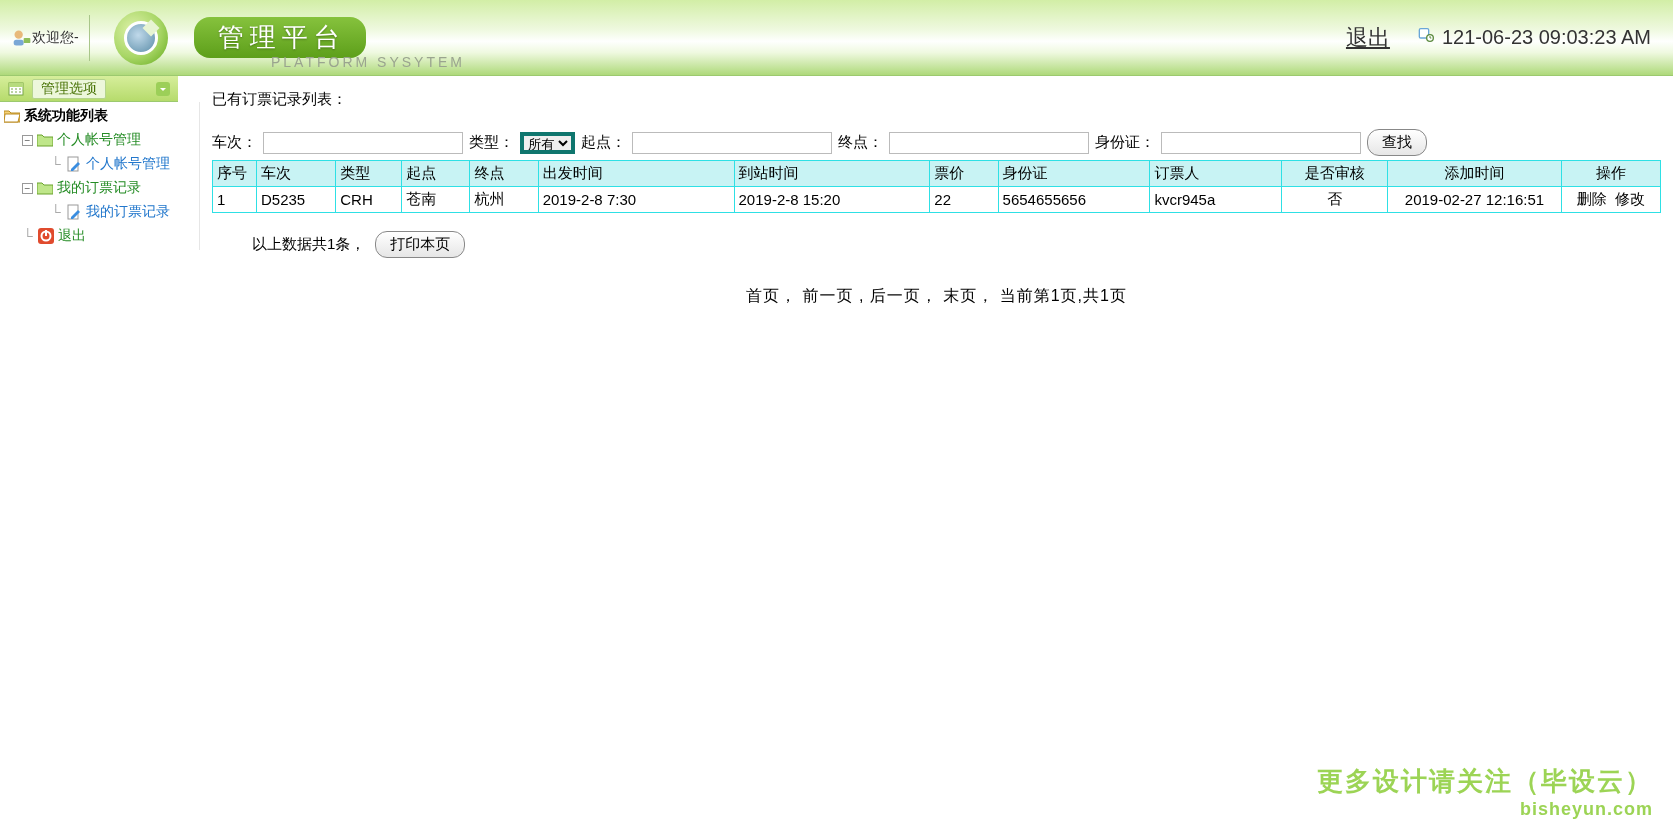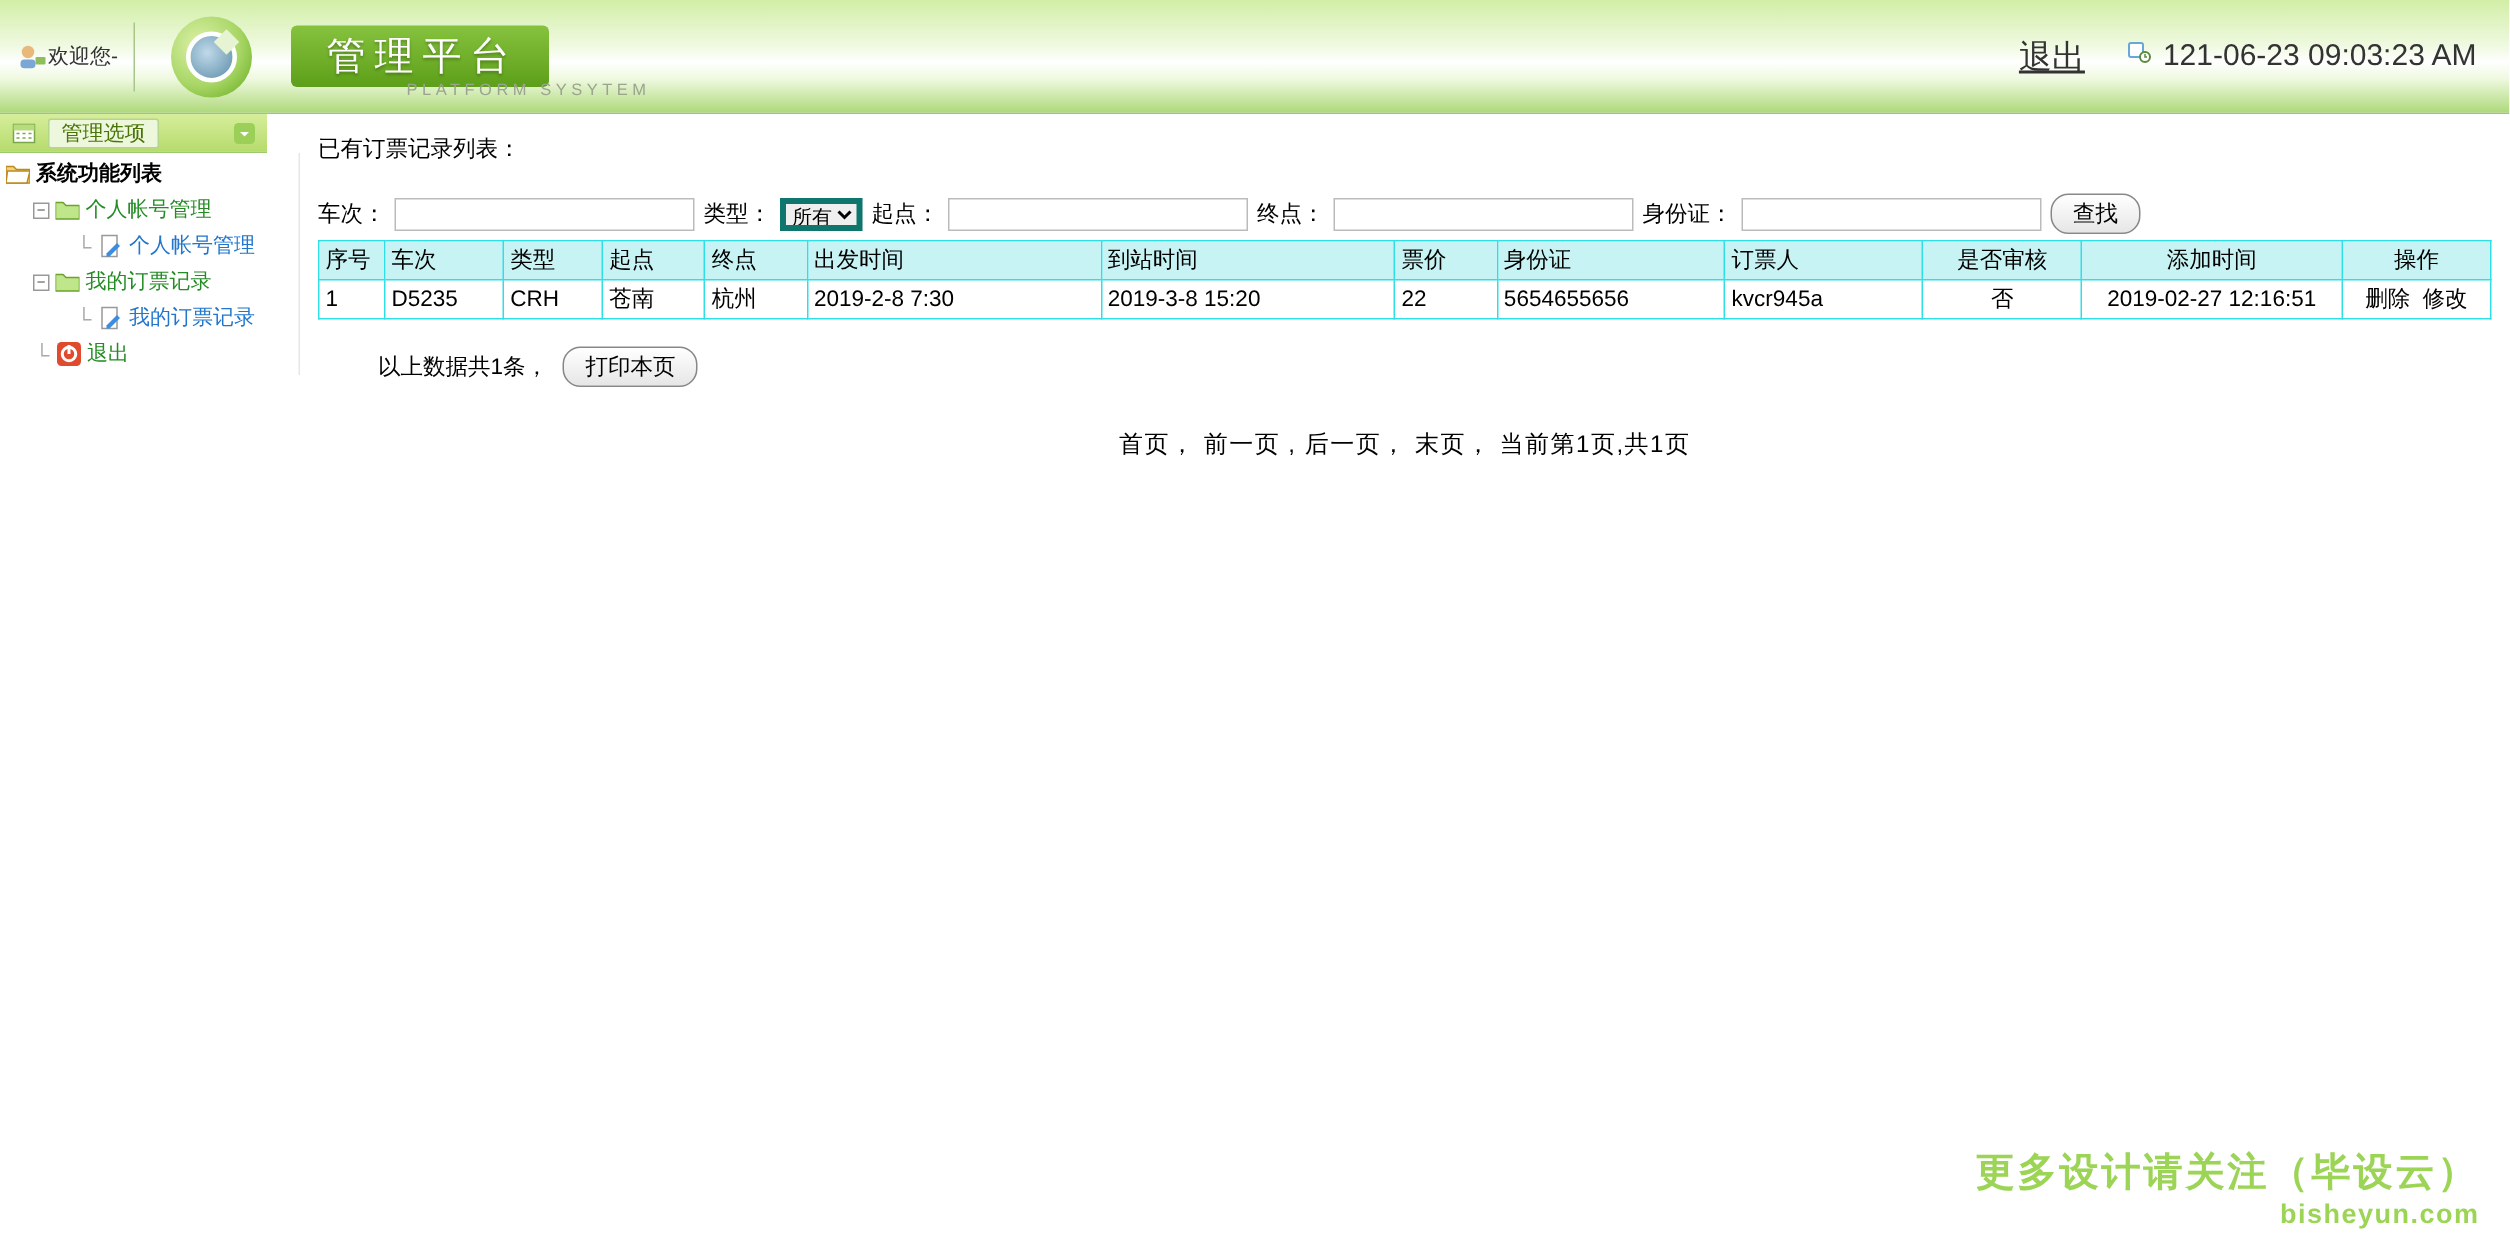--- a/index.html
+++ b/index.html
@@ -18,24 +18,24 @@
   .welcome { font-size: 14px; color: #333; padding-right:10px; border-right:1px solid #a9c68a; height:46px; display:flex; align-items:center;}
   .logo-circle {
     width: 54px; height: 54px; border-radius: 50%;
     background: radial-gradient(circle at 35% 35%, #ddf1a8, #a8d666 55%, #5fa716);
     display:flex; align-items:center; justify-content:center; margin-left:12px;
   }
   .logo-circle .inner { width:34px; height:34px; border-radius:50%; border:3px solid #fff; background: radial-gradient(circle at 40% 40%, #c0d9ea, #5b8da8); position:relative;}
   .logo-circle .inner::after { content:''; position:absolute; width:12px; height:12px; background:#e7f4d3; right:-2px; top:-2px; transform:rotate(45deg);}
   .title-plate {
     margin-left: 14px; background: linear-gradient(to bottom,#86c23d,#5d9f1a);
-    color:#fff; font-size:26px; letter-spacing: 6px; padding: 3px 20px 3px 24px; border-radius: 4px;
+    color:#fff; font-size:26px; letter-spacing: 6px; padding: 3px 20px 3px 24px; border-radius: 16px;
     text-shadow: 0 1px 2px rgba(0,0,0,.3);
   }
-  .title-sub { font-size:11px; letter-spacing:3px; color:#9aa48f; text-transform:uppercase; margin-left: 40px; position:absolute; top:54px; left:184px;padding-left:47px;}
+  .title-sub { font-size:14px; letter-spacing:3px; color:#9aa48f; text-transform:uppercase; margin-left: 40px; position:absolute; top:54px; left:184px;padding-left:47px;}
   .hdr-right { margin-left:auto; display:flex; align-items:center; gap:28px; margin-right:22px; font-size:18px;}
   .logout-link { color:#333; text-decoration: underline; cursor:pointer; font-size:22px;}
   .clock-icon { width:16px;height:16px; display:inline-block;}
   .time-text { font-size:20px; color:#333; }
 
   
   .subbar {
     background: linear-gradient(to bottom,#d6ee9b,#b6db6c);
     border-bottom:1px solid #9cc96f; height:26px; display:flex; align-items:center;
     color:#4a7408; font-size:14px; padding-left:8px; gap:8px;
@@ -238,21 +238,21 @@
       </tr>
         </thead>
       <tbody>
         <tr>
           <td>1</td>
           <td>D5235</td>
           <td>CRH</td>
           <td>苍南</td>
           <td>杭州</td>
           <td>2019-2-8 7:30</td>
-          <td>2019-3-8 15:20</td>
+          <td>2019-2-8 15:20</td>
           <td>22</td>
           <td>5654655656</td>
           <td>kvcr945a</td>
           <td class="th-center">否</td>
           <td class="th-center">2019-02-27 12:16:51</td>
           <td class="th-center">
             <span class="op-link">删除</span>
             <span class="op-link">修改</span>
           </td>
         </tr>

